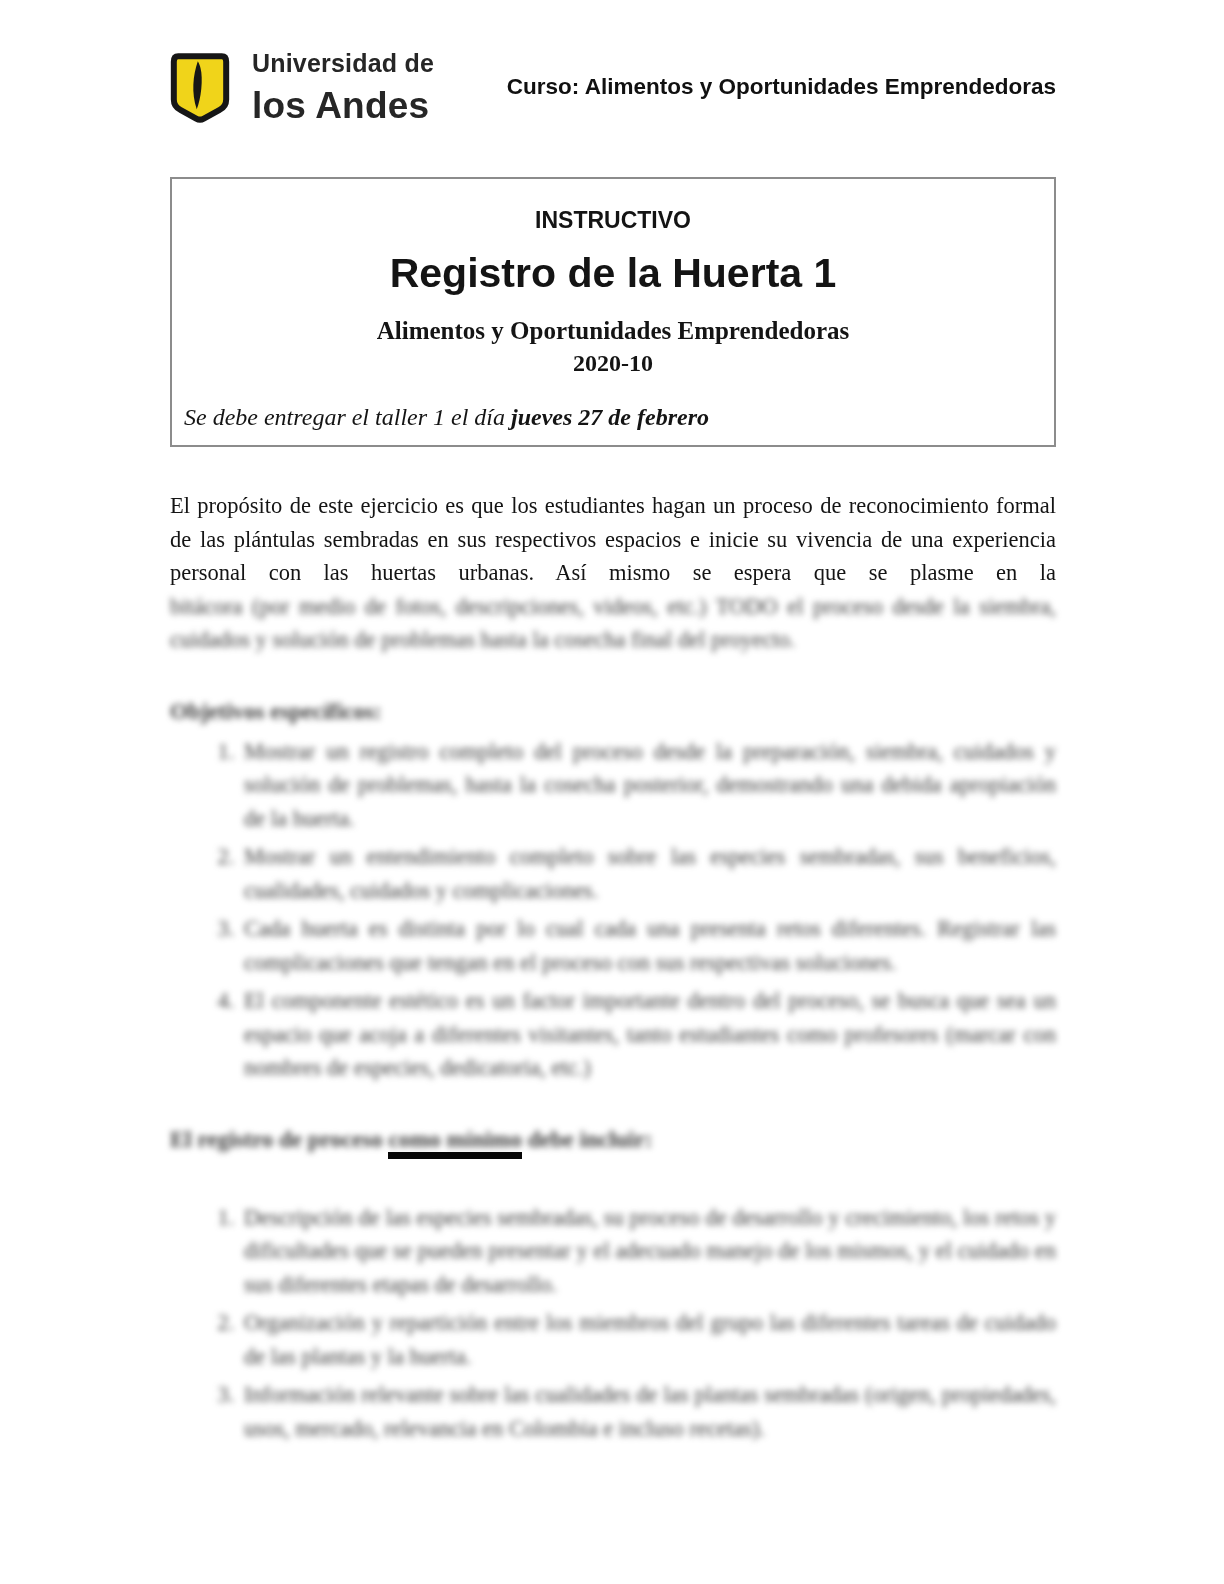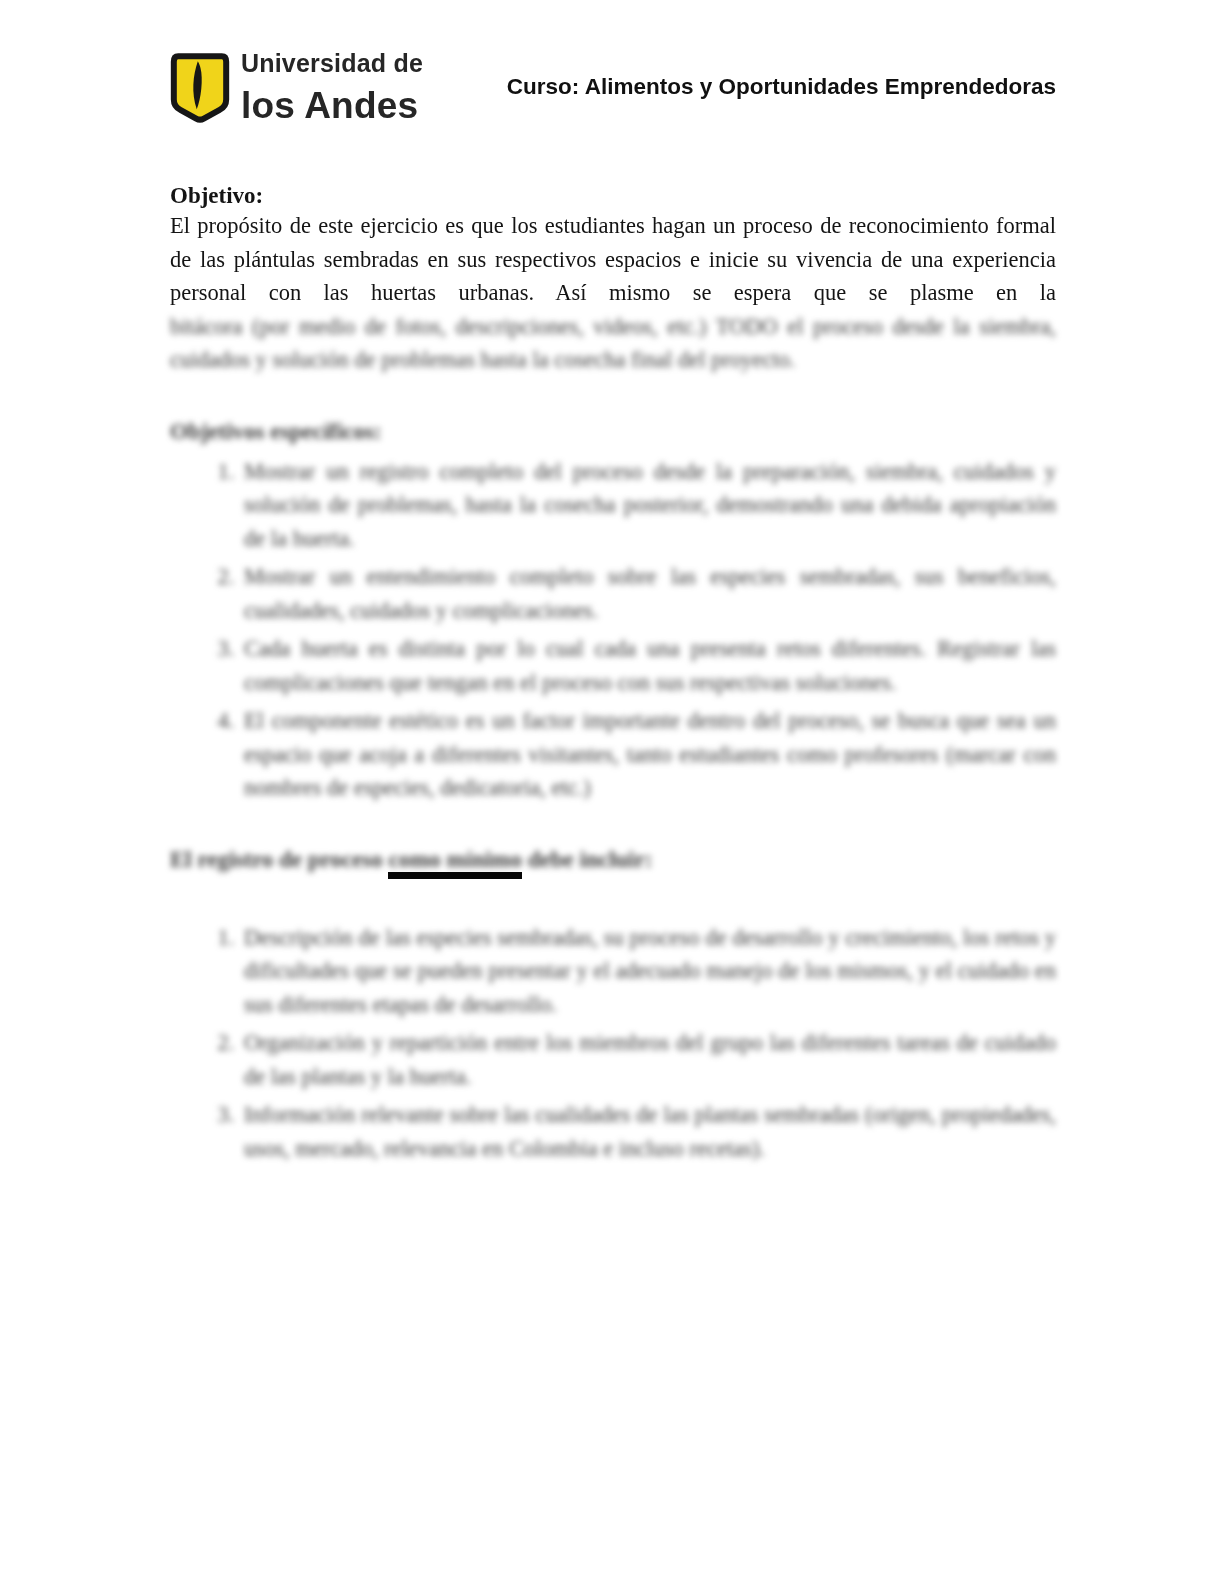--- a/index.html
+++ b/index.html
@@ -5,21 +5,21 @@
   * { margin:0; padding:0; box-sizing:border-box; }
   html,body { background:#ffffff; }
   .page {
     width:1224px; height:1584px; background:#ffffff; position:relative;
     overflow:hidden; font-family:"Liberation Serif", serif; color:#141414;
   }
   .content { padding:45px 168px 0 170px; }
 
   
   .header { display:flex; justify-content:space-between; align-items:flex-start; height:96px; }
-  .logo { display:flex; align-items:center; gap:11px; padding-top:6px; }
+  .logo { display:flex; align-items:center; gap:22px; padding-top:6px; }
   .logo svg { display:block; }
   .logo-text { font-family:"Liberation Sans", sans-serif; color:#262626; line-height:1.0; }
   .logo-top { font-size:25px; font-weight:700; letter-spacing:0.2px; }
   .logo-bottom { font-size:37px; font-weight:700; letter-spacing:0.2px; margin-top:11px; }
   .header-right {
     font-family:"Liberation Sans", sans-serif; font-weight:700; font-size:22.5px;
     line-height:31px; text-align:right; padding-top:26px; color:#101010;
   }
 
   
@@ -72,23 +72,29 @@
         <span class="logo-text">
           <div class="logo-top">Universidad de</div>
           <div class="logo-bottom">los Andes</div>
         </span>
       </div>
       <div class="header-right">
         <div>Curso: Alimentos y Oportunidades Emprendedoras</div>
       </div>
     </div>
 
+    <div class="box">
+      <div class="kicker">INSTRUCTIVO</div>
+      <div class="doc-title">Registro de la Huerta 1</div>
+      <div class="subtitle">Alimentos y Oportunidades Emprendedoras</div>
+      <div class="term">2020-10</div>
+      <div class="due"><span>Se debe entregar el taller 1 el día </span><b>jueves 27 de febrero</b></div>
+    </div>
 
     <div class="objective">
-      <div class="section-heading">Objetivo:</div>
       <div class="body-par force-justify">El propósito de este ejercicio es que los estudiantes hagan un proceso de reconocimiento formal de las plántulas sembradas en sus respectivos espacios e inicie su vivencia de una experiencia personal con las huertas urbanas. Así mismo se espera que se plasme en la</div>
       <div class="body-par blurtext">bitácora (por medio de fotos, descripciones, videos, etc.) TODO el proceso desde la siembra, cuidados y solución de problemas hasta la cosecha final del proyecto.</div>
     </div>
 
     <div class="specific">
       <div class="section-heading blurhead">Objetivos específicos:</div>
       <ol class="doc-list">
         <li class="blurtext">Mostrar un registro completo del proceso desde la preparación, siembra, cuidados y solución de problemas, hasta la cosecha posterior, demostrando una debida apropiación de la huerta.</li>
         <li class="blurtext">Mostrar un entendimiento completo sobre las especies sembradas, sus beneficios, cualidades, cuidados y complicaciones.</li>
         <li class="blurtext">Cada huerta es distinta por lo cual cada una presenta retos diferentes. Registrar las complicaciones que tengan en el proceso con sus respectivas soluciones.</li>

